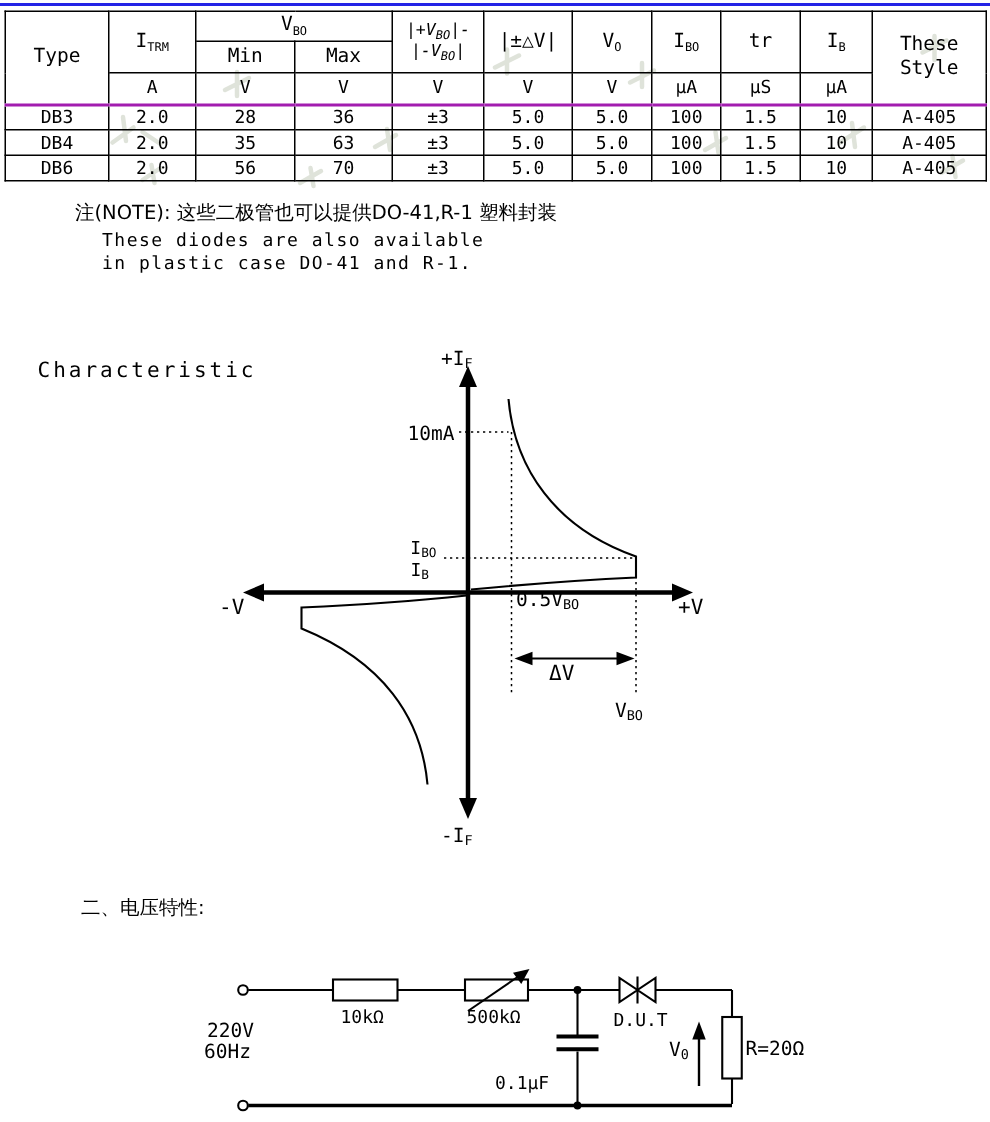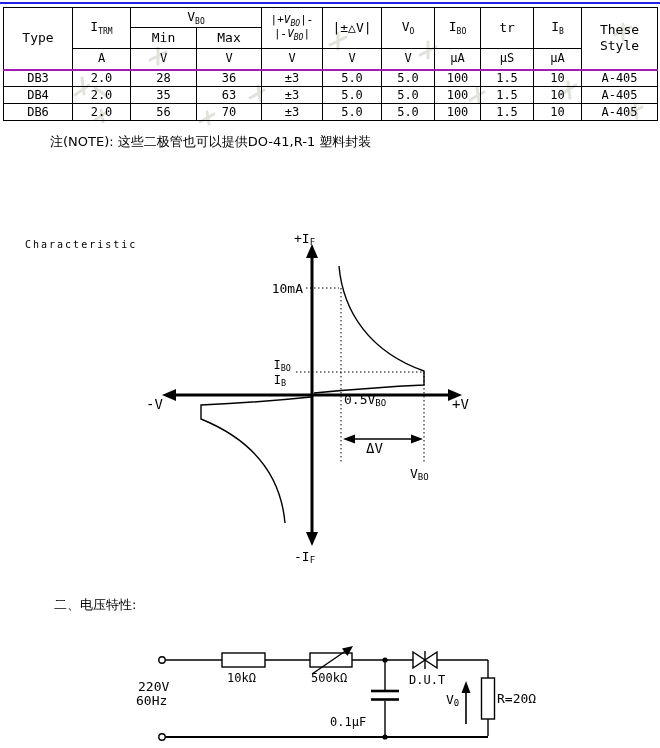--- a/index.html
+++ b/index.html
@@ -20,21 +20,21 @@
   #spec-table td.diff{font-size:11px;line-height:1.15;font-style:italic;}
   sub{font-size:8px;vertical-align:-3px;letter-spacing:0;}
   
   .cjk{font-family:"DejaVu Sans","Liberation Sans",sans-serif;}
   .txt{position:absolute;white-space:pre;z-index:2;}
   #note-cn{left:6px;top:133px;font-size:13px;margin-left:44px;}
   #note-en1{left:68px;top:153px;font-size:12px;letter-spacing:1px;}
   #note-en2{left:68px;top:168px;font-size:12px;letter-spacing:1px;}
   #s1-cn{left:38px;top:199px;font-size:13px;}
   #s1-en1{left:86px;top:219px;font-size:13px;}
-  #s1-en2{left:25px;top:239px;font-size:10px;letter-spacing:2px;}
+  #s1-en2{left:25px;top:239px;font-size:14px;letter-spacing:2px;}
   #s2-cn{left:54px;top:596px;font-size:13px;}
   #s2-en{left:69px;top:619px;font-size:13px;letter-spacing:1px;}
   
   #diagram-svg{position:absolute;left:0;top:0;z-index:1;}
   #diagram-svg text{font-family:"DejaVu Sans Mono",monospace;fill:#000;stroke:none;}
 </style>
 </head>
 <body>
 
 <div id="page">
@@ -119,20 +119,22 @@
       <td>5.0</td>
       <td>100</td>
       <td>1.5</td>
       <td>10</td>
       <td>A-405</td>
     </tr>
   </tbody>
     </table>
 
   <div class="txt cjk" id="note-cn">注(NOTE): 这些二极管也可以提供DO-41,R-1 塑料封装</div>
+  <div class="txt" id="note-en1">These diodes are also available</div>
+  <div class="txt" id="note-en2">in plastic case DO-41 and R-1.</div>
 
   <div class="txt" id="s1-en2">Characteristic</div>
 
   <div class="txt cjk" id="s2-cn">二、电压特性:</div>
 
   <svg id="diagram-svg" width="660" height="748" viewBox="0 0 660 748">
 
     <g stroke="#dfe3da" stroke-width="3" fill="none" stroke-linecap="round">
       <path d="M75,95 l14,-10 M82,78 l2,16 M95,88 l12,8"></path>
       <path d="M150,60 l16,-8 M158,48 l0,16"></path>

